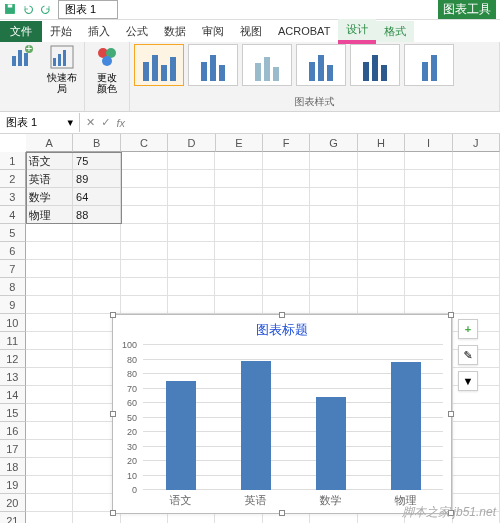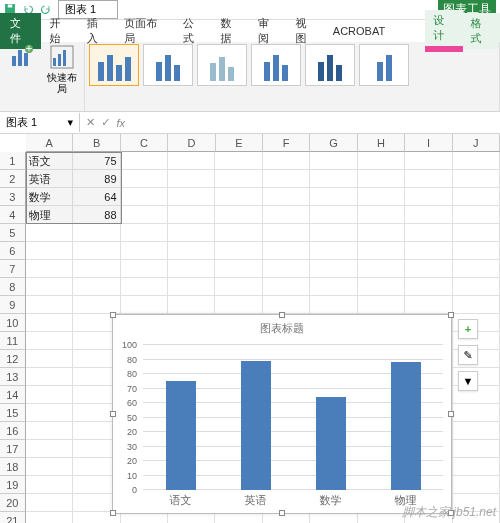--- a/index.html
+++ b/index.html
@@ -6,21 +6,21 @@
 body{width:500px;height:523px;background:#fff;overflow:hidden;position:relative;}
 .qat{height:20px;background:#fff;border-bottom:1px solid #ddd;display:flex;align-items:center;padding:0 4px;gap:6px;}
 .qat svg{width:12px;height:12px;}
 .chart-name-box{border:1px solid #aaa;padding:1px 6px;min-width:60px;}
 .context-tab-area{margin-left:auto;display:flex;flex-direction:column;align-items:center;}
 .context-label{background:#2a8a43;color:#fff;padding:1px 5px;font-size:12px;}
 .ribbon-tabs{height:22px;display:flex;align-items:center;}
 .tab{padding:3px 8px;color:#333;cursor:pointer;}
 .tab.file{background:#217346;color:#fff;padding:3px 10px;}
 .tab.ctx{background:#e8f3eb;color:#2a8a43;}
-.tab.ctx.sel{border-bottom:6px solid #ec4899;margin-left:32px;}
+.tab.ctx.sel{border-bottom:4px solid #ec4899;}
 .ribbon{height:70px;background:#f3f3f3;border-bottom:1px solid #d4d4d4;display:flex;}
 .grp{border-right:1px solid #ddd;display:flex;flex-direction:column;justify-content:space-between;padding:2px 4px 0;}
 .grp-ctl{display:flex;gap:4px;align-items:flex-start;}
 .grp-lbl{text-align:center;font-size:10px;color:#666;padding:2px 0;}
 .vbtn{display:flex;flex-direction:column;align-items:center;width:36px;cursor:pointer;}
 .vbtn svg{width:26px;height:26px;}
 .vbtn span{font-size:10px;text-align:center;line-height:11px;margin-top:2px;}
 .gallery{display:flex;gap:4px;align-items:center;}
 .style-thumb{width:50px;height:42px;border:1px solid #ccc;background:#fff;display:flex;align-items:flex-end;justify-content:center;gap:3px;padding:4px;}
 .style-thumb.sel{border:1px solid #f5a623;background:#fdf4e3;}
@@ -28,25 +28,25 @@
 .namebox-row{height:22px;border-bottom:1px solid #d4d4d4;display:flex;align-items:center;background:#fff;}
 .namebox{width:80px;border-right:1px solid #ccc;padding:2px 6px;display:flex;justify-content:space-between;align-items:center;}
 .fx-area{display:flex;align-items:center;padding:0 6px;gap:6px;color:#888;}
 .fx{font-style:italic;}
 .grid{position:relative;}
 .col-hdrs{display:flex;margin-left:26px;}
 .col-h{width:48px;height:18px;border-right:1px solid #ccc;border-bottom:1px solid #aaa;background:#f8f8f8;text-align:center;color:#555;line-height:18px;}
 .row{display:flex;}
 .row-h{width:26px;height:18px;border-right:1px solid #aaa;border-bottom:1px solid #ccc;background:#f8f8f8;text-align:center;color:#555;line-height:18px;}
 .cell{width:48px;height:18px;border-right:1px solid #e0e0e0;border-bottom:1px solid #e0e0e0;padding:0 3px;line-height:18px;}
-.cell.r{text-align:right;}
+.cell.r{}
 .sel-range{position:absolute;border:1.5px solid #888;background:rgba(180,180,180,0.15);pointer-events:none;}
 .chart-obj{position:absolute;left:112px;top:180px;width:340px;height:200px;background:#fff;border:1px solid #bbb;box-shadow:0 0 4px rgba(0,0,0,0.1);}
 .handle{position:absolute;width:6px;height:6px;background:#fff;border:1px solid #888;}
-.chart-title{text-align:center;padding:6px;color:#737373;font-size:11px;}
+.chart-title{text-align:center;padding:6px;color:#1d4ed8;font-size:13px;}
 .plot{position:absolute;left:30px;top:30px;width:300px;height:145px;}
 .ygrid{position:absolute;left:0;width:100%;border-top:1px solid #ddd;}
 .ylbl{position:absolute;right:102%;font-size:9px;color:#666;transform:translateY(-50%);}
 .bars{position:absolute;left:0;bottom:0;width:100%;height:100%;display:flex;justify-content:space-around;align-items:flex-end;}
 .cbar{width:30px;background:#4A7EBB;}
 .xlbls{position:absolute;left:30px;top:178px;width:300px;display:flex;justify-content:space-around;font-size:9px;color:#666;}
 .side-btns{position:absolute;left:458px;top:185px;display:flex;flex-direction:column;gap:6px;}
 .side-btn{width:20px;height:20px;border:1px solid #ccc;background:#fff;display:flex;align-items:center;justify-content:center;cursor:pointer;box-shadow:0 1px 2px rgba(0,0,0,0.1);}
 .watermark{position:absolute;right:4px;bottom:2px;font-size:12px;color:#aaa;font-style:italic;}
 </style>
@@ -69,21 +69,20 @@
   <div class="chart-name-box"><span>图表 1</span></div>
   <div class="context-tab-area">
     <div class="context-label">图表工具</div>
   </div>
 </div>
 
 <div class="ribbon-tabs">
   <div class="tab file">文件</div>
   <div class="tab">开始</div>
   <div class="tab">插入</div>
-  <div class="tab">页面布局</div>
   <div class="tab">公式</div>
   <div class="tab">数据</div>
   <div class="tab">审阅</div>
   <div class="tab">视图</div>
   <div class="tab">ACROBAT</div>
   <div class="tab ctx sel">设计</div>
   <div class="tab ctx">格式</div>
 </div>
 
 <div class="ribbon">
@@ -102,20 +101,33 @@
         <svg viewBox="0 0 26 26">
             <rect x="2" y="2" width="22" height="22" fill="none" stroke="#888"></rect>
             <rect x="4" y="14" width="3" height="8" fill="#4A7EBB"></rect>
             <rect x="9" y="10" width="3" height="12" fill="#4A7EBB"></rect>
             <rect x="14" y="6" width="3" height="16" fill="#4A7EBB"></rect>
           </svg>
         <span>快速布局</span>
       </div>
     </div>
   </div>
+  <div class="grp">
+    <div class="grp-ctl">
+      <div class="vbtn">
+        <svg viewBox="0 0 26 26">
+            <circle cx="9" cy="9" r="5" fill="#d44"></circle>
+            <circle cx="17" cy="9" r="5" fill="#4a7"></circle>
+            <circle cx="13" cy="17" r="5" fill="#48d"></circle>
+          </svg>
+        <span>更改<br>颜色</span>
+      </div>
+    </div>
+    <div class="grp-lbl">&nbsp;</div>
+  </div>
   <div class="grp" style="flex:1">
     <div class="grp-ctl gallery">
       <div class="style-thumb sel">
           <div class="bar" style="height:60%"></div>
           <div class="bar" style="height:80%"></div>
           <div class="bar" style="height:50%"></div>
           <div class="bar" style="height:75%"></div>
         </div>
       <div class="style-thumb">
           <div class="bar" style="height:60%"></div>
@@ -135,20 +147,21 @@
       <div class="style-thumb">
           <div class="bar" style="height:60%;background:#2c5a8f"></div>
           <div class="bar" style="height:80%;background:#2c5a8f"></div>
           <div class="bar" style="height:50%;background:#2c5a8f"></div>
         </div>
       <div class="style-thumb">
           <div class="bar" style="height:60%"></div>
           <div class="bar" style="height:80%"></div>
         </div>
     </div>
+    <div class="grp-lbl">图表样式</div>
   </div>
 </div>
 
 <div class="namebox-row">
   <div class="namebox">
     <span>图表 1</span>
     <span>▾</span>
   </div>
   <div class="fx-area">
     <span>✕</span>

